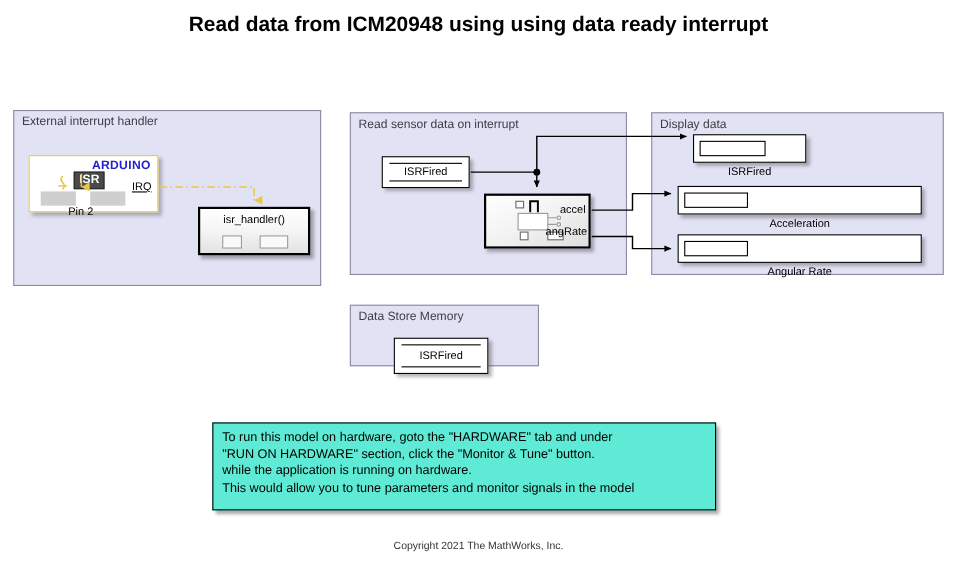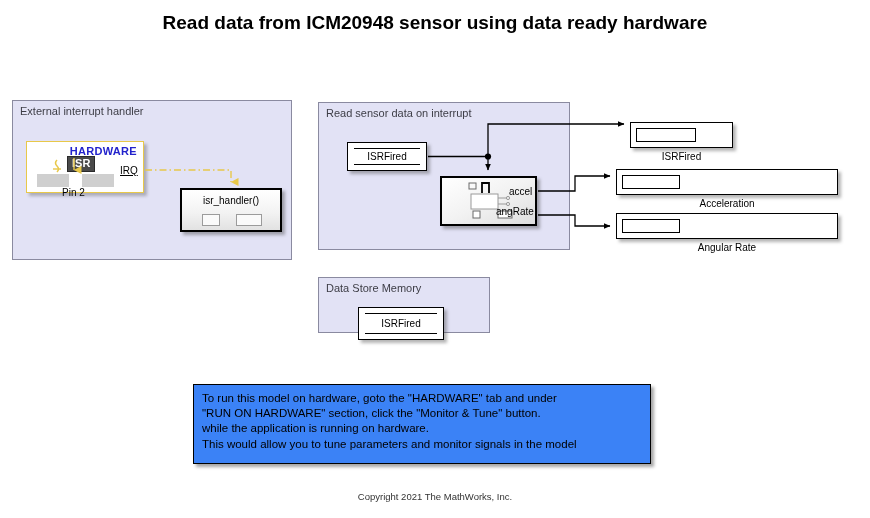--- a/index.html
+++ b/index.html
@@ -167,21 +167,21 @@
   .port-text {
     position: absolute;
     font-size: 10px;
     color: #000;
     white-space: nowrap;
   }
 
   
   #note-box {
     position: absolute;
-    background: #3b82f6;
+    background: #5eead4;
     border: 1.5px solid #000000;
     box-sizing: border-box;
     box-shadow: 3px 3px 3px rgba(60,60,60,0.45);
     padding: 6px 8px 6px 8px;
   }
   #note-box .line {
     font-size: 11.5px;
     color: #000;
     line-height: 15.2px;
     white-space: nowrap;
@@ -202,28 +202,28 @@
     left: 0; top: 0;
     width: 870px; height: 518px;
     pointer-events: none;
   }
 </style>
 </head>
 <body>
 
 <div id="canvas">
 
-  <div class="abs" id="model-title">Read data from ICM20948 sensor using data ready hardware</div>
+  <div class="abs" id="model-title">Read data from ICM20948 using using data ready interrupt</div>
 
   <div class="area abs" id="area-external-interrupt" style="left:12px; top:100px; width:280px; height:160px;padding-left:40px;">
     <div class="area-label">External interrupt handler</div>
   </div>
 
   <div id="arduino-isr-block" style="left:26px; top:141px; width:118px; height:52px;">
-    <div id="arduino-word">HARDWARE</div>
+    <div id="arduino-word">ARDUINO</div>
     <div id="isr-tag" style="left:40px; top:14px;">ISR</div>
     <div class="gray-pad" style="left:10px; top:32px; width:32px; height:13px;"></div>
     <div class="gray-pad" style="left:55px; top:32px; width:32px; height:13px;"></div>
   </div>
   <div id="pin2-text" style="left:62px; top:187px;text-align:center;">Pin 2</div>
   <div id="irq-text" style="left:120px; top:165px;">IRQ</div>
 
   <div id="isr-handler-block" style="left:180px; top:188px; width:102px; height:44px;">
     <div id="isr-handler-title">isr_handler()</div>
     <div class="mini-port" style="left:20px; top:24px; width:18px; height:12px;"></div>
@@ -250,20 +250,23 @@
       <circle cx="66" cy="20" r="1.6" fill="none" stroke="#9a9a9a" stroke-width="1"></circle>
       <line x1="56" y1="26" x2="64" y2="26" stroke="#9a9a9a" stroke-width="1"></line>
       <circle cx="66" cy="26" r="1.6" fill="none" stroke="#9a9a9a" stroke-width="1"></circle>
       <rect x="31" y="33" width="7" height="7" fill="#ffffff" stroke="#6a6a6a" stroke-width="1"></rect>
       <rect x="56" y="33" width="14" height="7" fill="#ffffff" stroke="#6a6a6a" stroke-width="1"></rect>
     </svg>
   </div>
   <div class="port-text" style="left:509px; top:186px;">accel</div>
   <div class="port-text" style="left:496px; top:206px;">angRate</div>
 
+  <div class="area abs" id="area-display-data" style="left:592px; top:102px; width:266px; height:148px;">
+    <div class="area-label">Display data</div>
+  </div>
 
   <div class="blk display" style="left:630px; top:122px; width:103px; height:26px;">
     <div class="inner" style="width:60px;"></div>
   </div>
   <div class="blk-label" style="left:630px; top:151px; width:103px;">ISRFired</div>
 
   <div class="blk display" style="left:616px; top:169px; width:222px; height:26px;">
     <div class="inner" style="width:58px;"></div>
   </div>
   <div class="blk-label" style="left:616px; top:198px; width:222px;">Acceleration</div>

